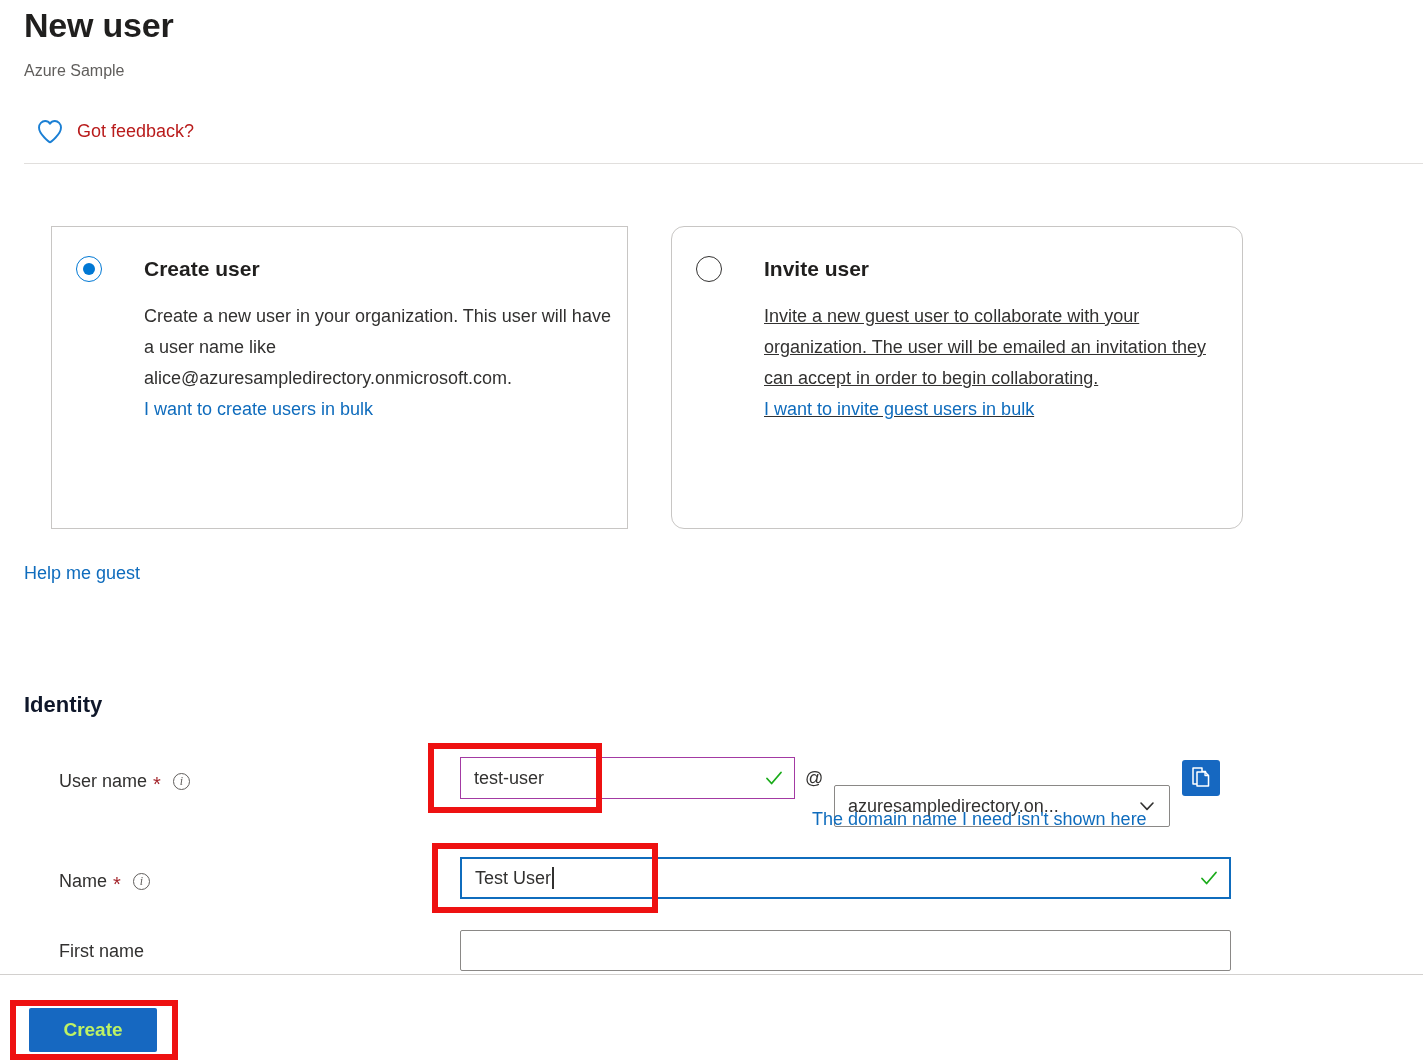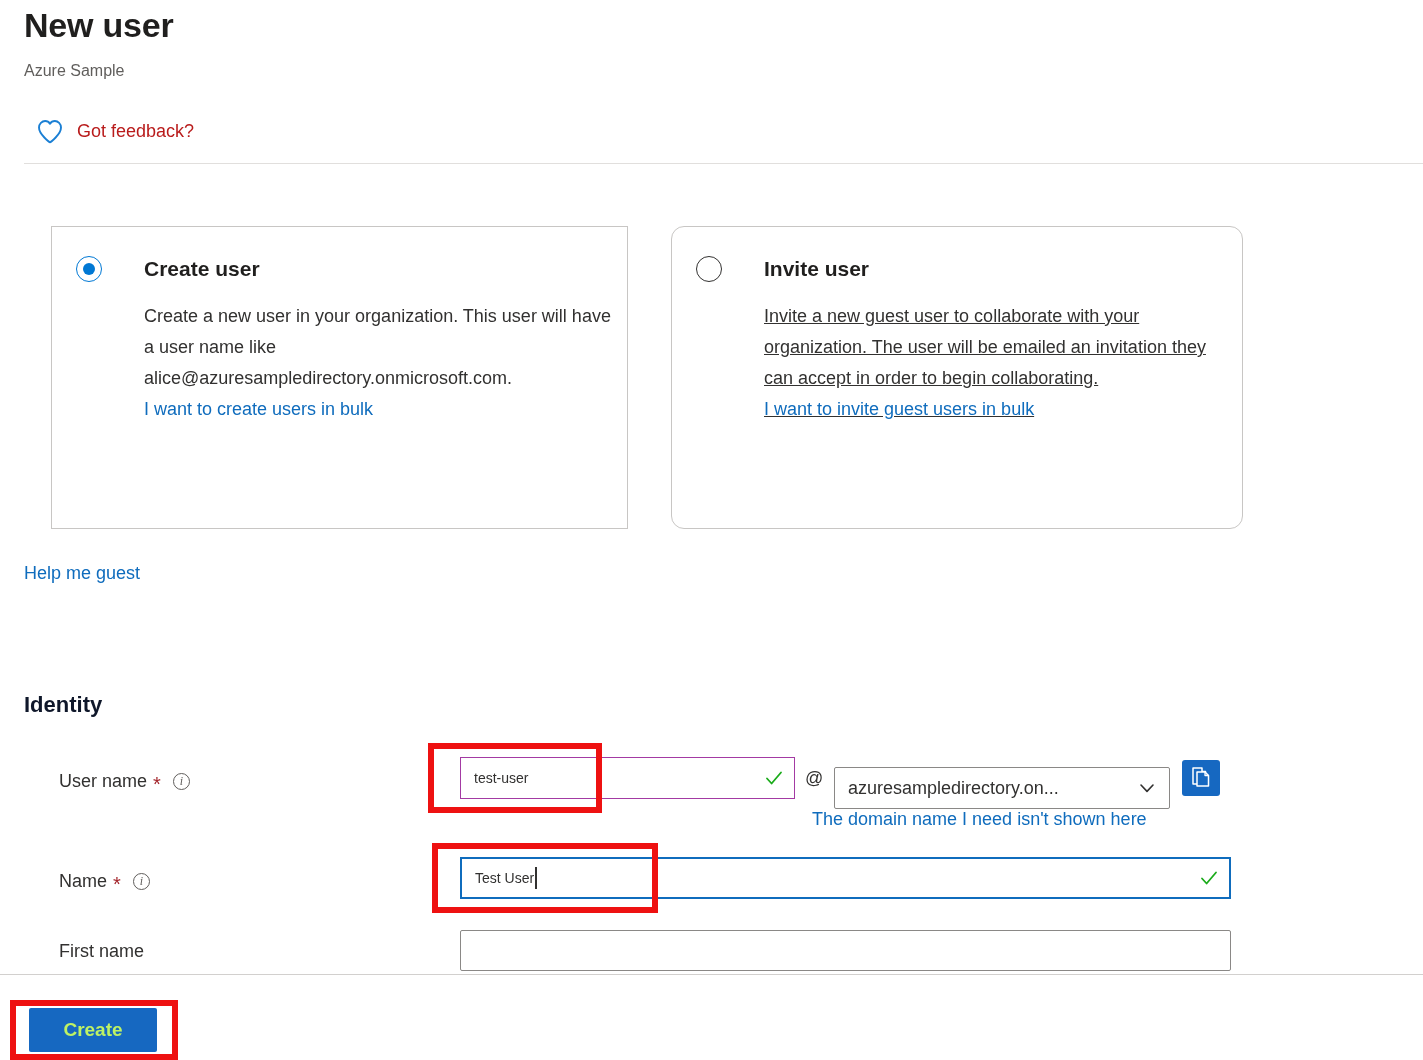--- a/index.html
+++ b/index.html
@@ -164,21 +164,21 @@
     margin-left: 6px;
   }
 
   
   .txt-input {
     position: absolute;
     background: #ffffff;
     display: flex;
     align-items: center;
     padding-left: 13px;
-    font-size: 14px;
+    font-size: 18px;
     color: #323130;
   }
   .username-input {
     left: 460px; top: 757px; width: 335px; height: 42px;
     border: 1px solid #8a2be2;
     border-color: #a33aa3;
   }
   .name-input {
     left: 460px; top: 857px; width: 771px; height: 42px;
     border: 2px solid #0f6cbd;
@@ -207,21 +207,21 @@
     position: absolute;
     left: 805px;
     top: 766px;
     font-size: 18px;
     color: #323130;
     line-height: 24px;
   }
 
   .domain-select {
     position: absolute;
-    left: 834px; top: 767px; width: 336px; height: 42px;
+    left: 834px; top: 785px; width: 336px; height: 42px;
     border: 1px solid #8a8886;
     border-radius: 2px;
     background: #ffffff;
     display: flex;
     align-items: center;
     padding: 0 12px 0 13px;
     font-size: 18px;
     color: #323130;
   }
   .domain-select .dval { flex: 1; white-space: nowrap; overflow: hidden; }

